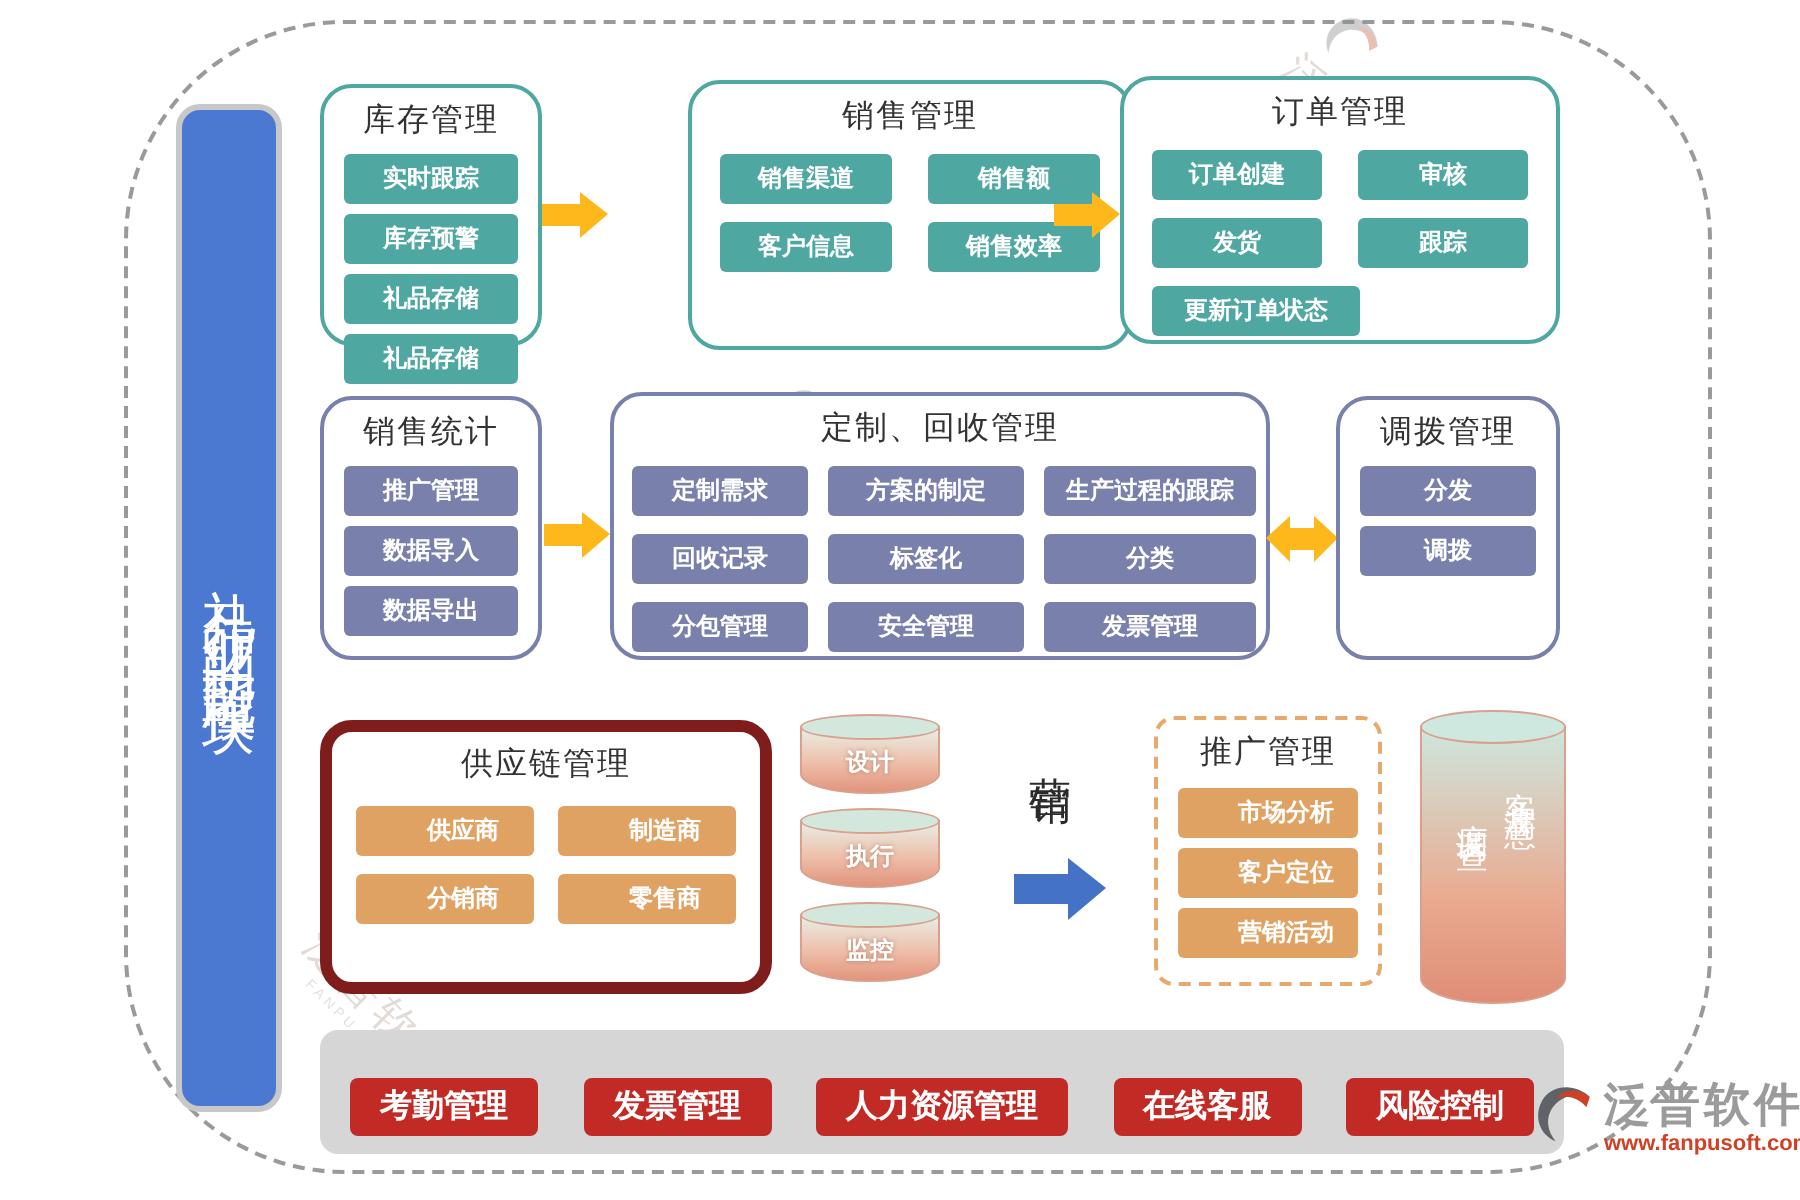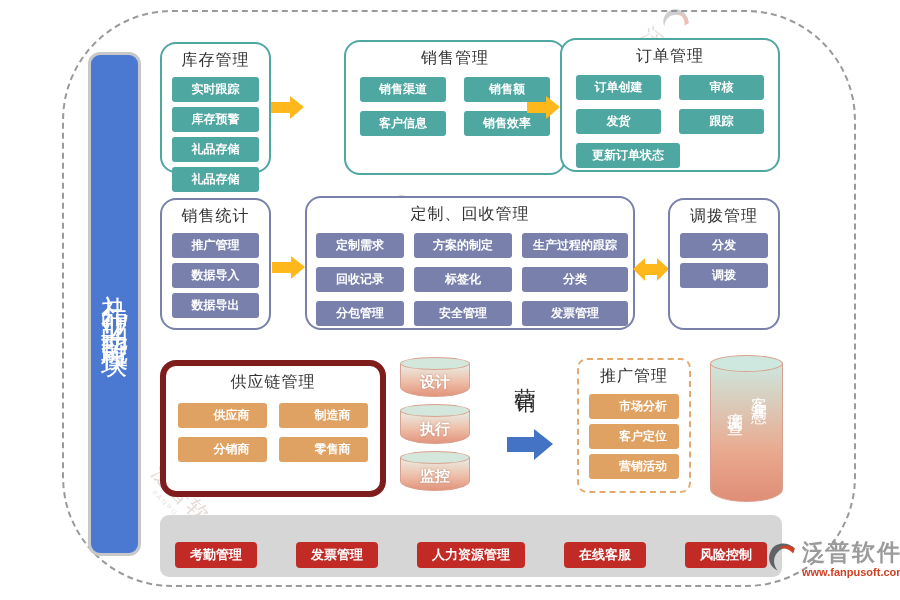--- a/index.html
+++ b/index.html
@@ -44,41 +44,41 @@
   .arrow-blue .head { position: absolute; left: 27px; top: 0; width: 0; height: 0;
     border-left: 19px solid #4472C4; border-top: 15px solid transparent; border-bottom: 16px solid transparent; }
 
   .cyl { position: relative; width: 70px; height: 40px; margin-bottom: 7px; }
   .cyl-body { position: absolute; left: 0; right: 0; top: 6px; bottom: 0;
     background: linear-gradient(#e7f1e9 0%, #eec0ab 55%, #e2947c 100%);
     border: 1px solid #d9a18d; border-top: none; border-radius: 0 0 35px 35px / 0 0 10px 10px; }
   .cyl-top { position: absolute; left: 0; right: 0; top: 0; height: 13px;
     background: #d3e7dd; border: 1px solid #d9a18d; border-radius: 50%; }
   .cyl-label { position: absolute; left: 0; right: 0; top: 16px; text-align: center;
-    color: #fff; font-size: 15px; font-weight: 700; text-shadow: 0 0 2px rgba(150,90,70,.6); }
+    color: #fff; font-size: 12px; font-weight: 700; text-shadow: 0 0 2px rgba(150,90,70,.6); }
 
   .big-cyl { position: absolute; left: 710px; top: 355px; width: 73px; height: 147px; }
   .big-cyl .body { position: absolute; left: 0; right: 0; top: 8px; bottom: 0;
     background: linear-gradient(#cde7de 0%, #e9ab91 62%, #e08d76 100%);
     border: 1px solid #d9a18d; border-top: none; border-radius: 0 0 36px 36px / 0 0 13px 13px; }
   .big-cyl .top { position: absolute; left: 0; right: 0; top: 0; height: 17px;
     background: #cfe8df; border: 1px solid #d9a18d; border-radius: 50%; }
   .vtext { writing-mode: vertical-rl; color: #fff; font-size: 16px; letter-spacing: 4px;
     position: absolute; font-family: "Liberation Serif", serif; }
 
   .marketing-label { position: absolute; left: 511px; top: 371px; writing-mode: vertical-rl;
     color: #2b2b2b; font-size: 21px; letter-spacing: 5px; font-family: "Liberation Serif", serif; }
 
   .promo { position: absolute; left: 577px; top: 358px; width: 114px; height: 135px;
     border: 2px dashed #E6A96B; border-radius: 10px; background: #fff; }
 
   .bottom-bar { position: absolute; left: 160px; top: 515px; width: 622px; height: 62px;
     background: #D6D6D6; border-radius: 9px; display: flex; justify-content: space-between;
     align-items: flex-end; padding: 0 15px 9px; }
-  .bottom-bar .btn { font-size: 13px; padding: 4px 15px; border-radius: 4px; }
+  .bottom-bar .btn { font-size: 16px; padding: 4px 15px; border-radius: 4px; }
 
   .logo { position: absolute; left: 766px; top: 540px; display: flex; align-items: flex-start; gap: 2px; }
   .logo-texts { display: flex; flex-direction: column; }
   .logo-name { font-size: 23px; font-weight: 700; color: #9b9b9b; letter-spacing: 2px;
     font-family: "Liberation Serif", serif; line-height: 26px; }
   .logo-url { font-size: 11px; color: #cf4125; font-weight: 700; }
 
   .watermark { position: absolute; opacity: 0.42; transform: rotate(45deg);
     transform-origin: 0 0; display: flex; flex-direction: column; width: 140px; pointer-events: none; }
   .wm-text { font-size: 21px; color: #bfa89d; letter-spacing: 3px; font-family: "Liberation Serif", serif; }

